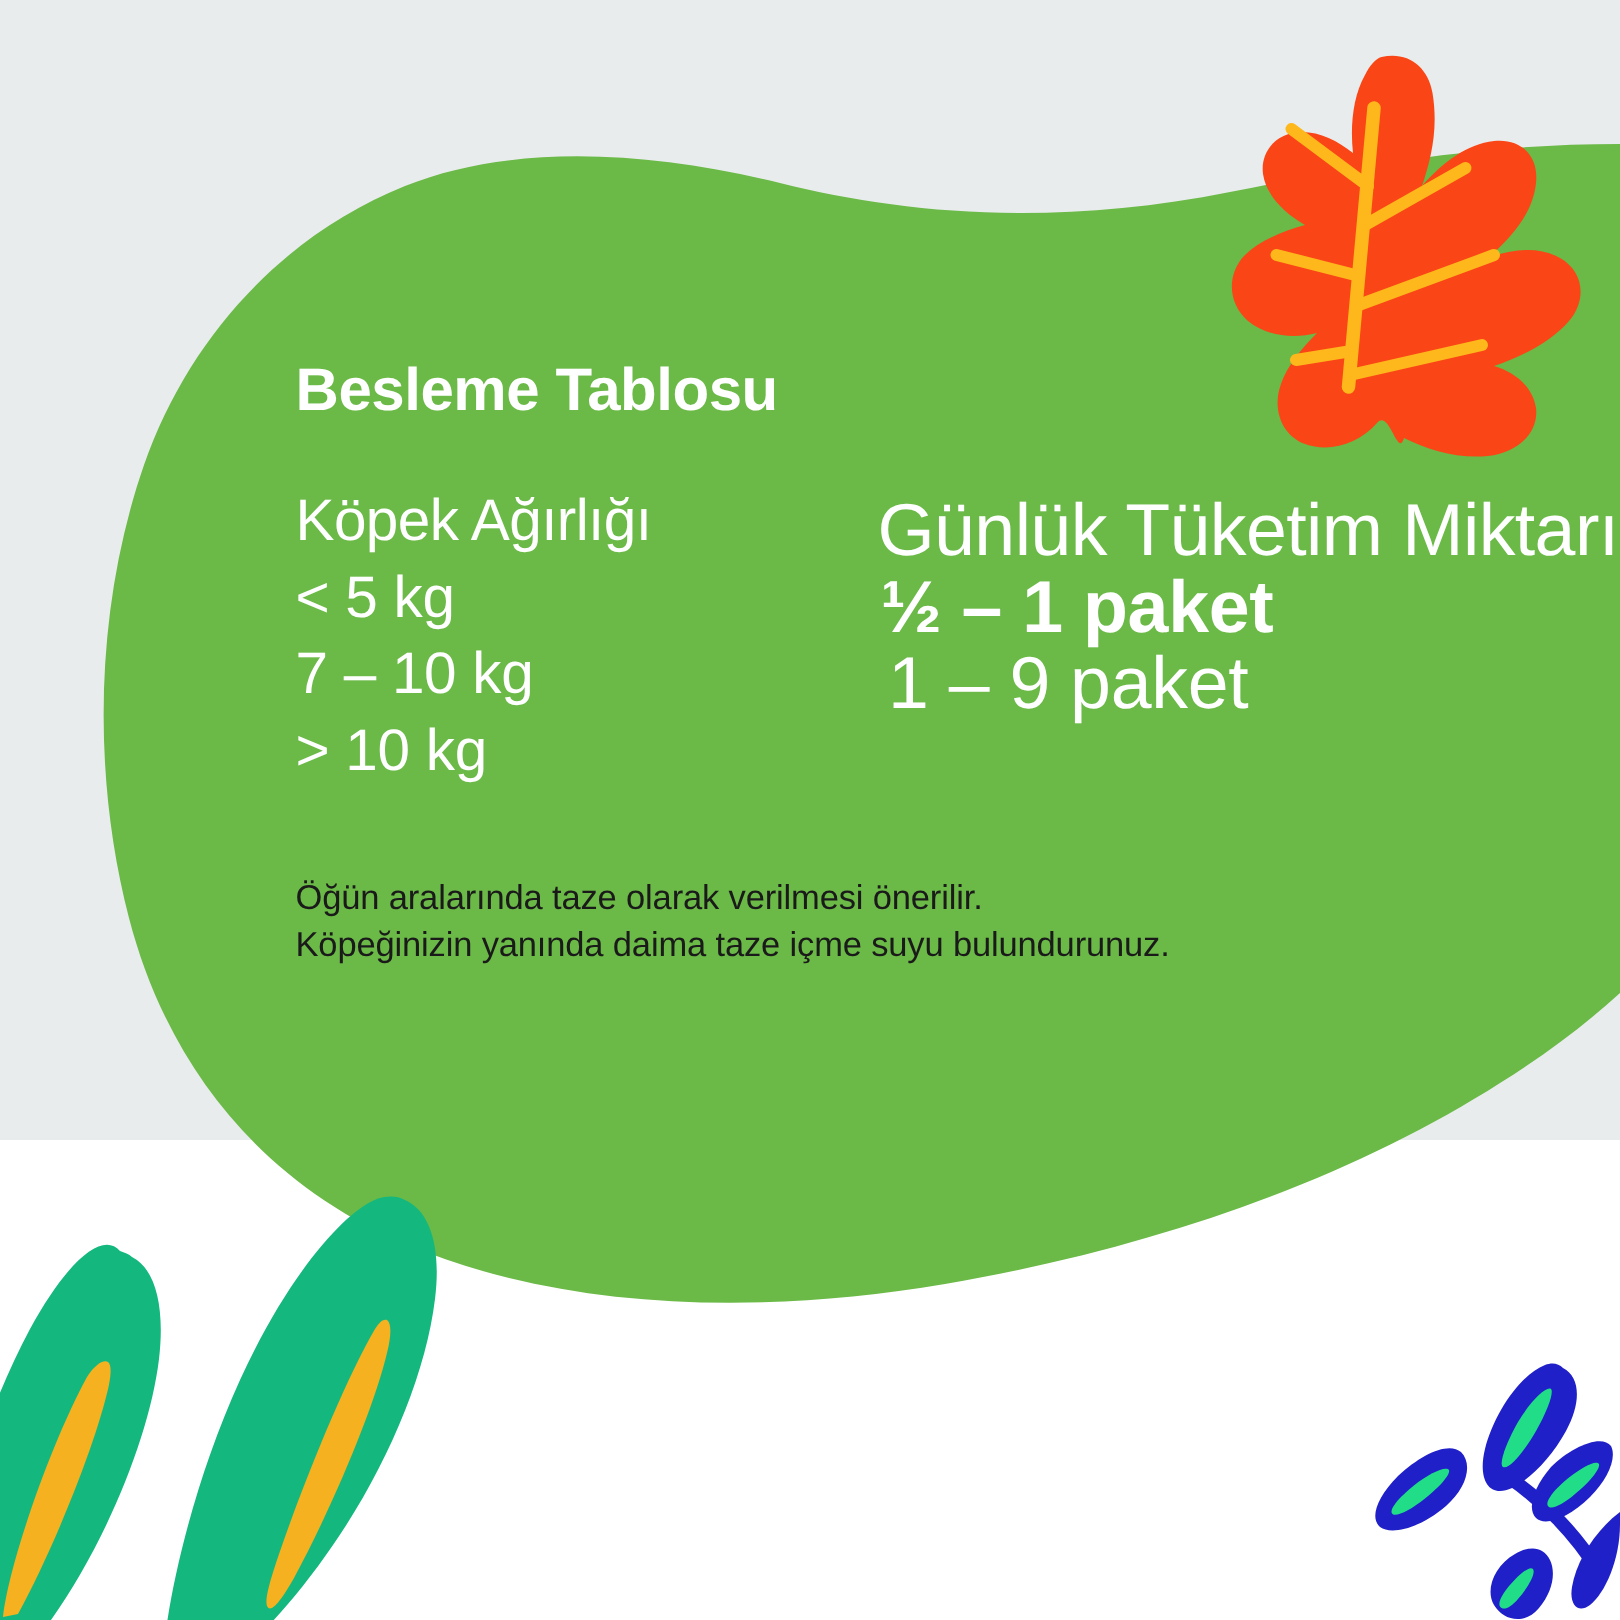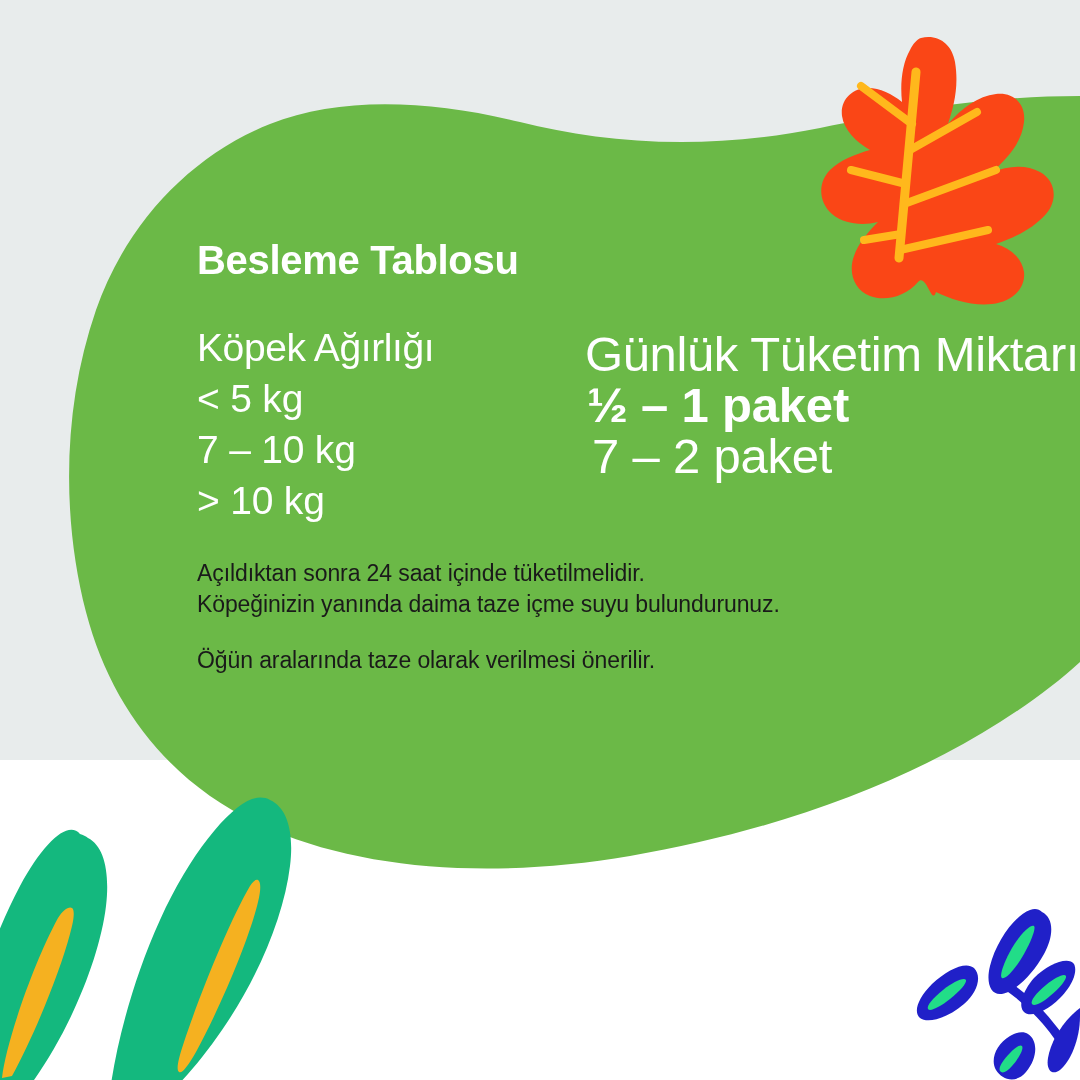--- a/index.html
+++ b/index.html
@@ -251,28 +251,27 @@
         <span class="cell-right">Günlük Tüketim Miktarı</span>
       </div>
 
       <div class="trow r1">
         <span class="cell-left">&lt; 5 kg</span>
         <span class="cell-right">½ – 1 paket</span>
       </div>
 
       <div class="trow r2">
         <span class="cell-left">7 – 10 kg</span>
-        <span class="cell-right">7 – 2 paket</span>
+        <span class="cell-right">1 – 9 paket</span>
       </div>
 
       <div class="trow r3">
         <span class="cell-left">&gt; 10 kg</span>
       </div>
     </div>
 
     <div class="notes">
-      <div class="note">Açıldıktan sonra 24 saat içinde tüketilmelidir.</div>
+      <div class="note spaced">Öğün aralarında taze olarak verilmesi önerilir.</div>
       <div class="note">Köpeğinizin yanında daima taze içme suyu bulundurunuz.</div>
-      <div class="note spaced">Öğün aralarında taze olarak verilmesi önerilir.</div>
     </div>
 
   </div>
 </div>
 
 </body></html>

